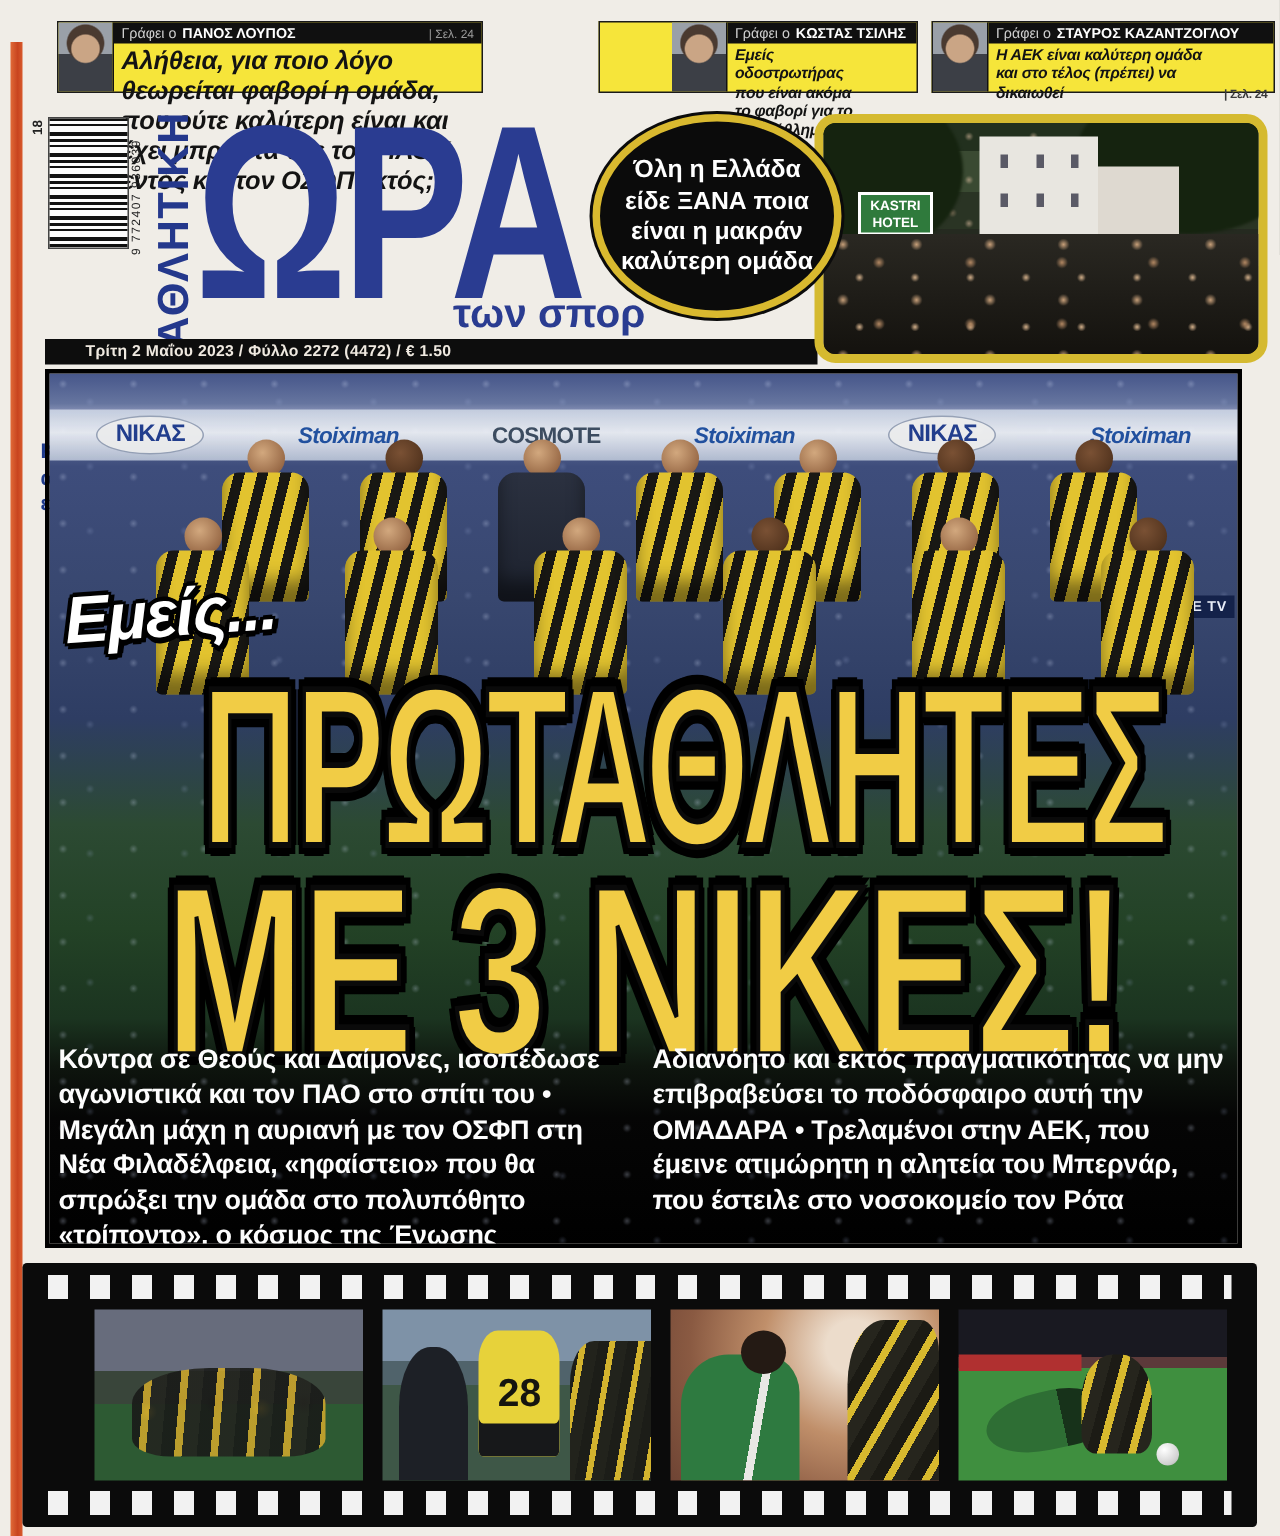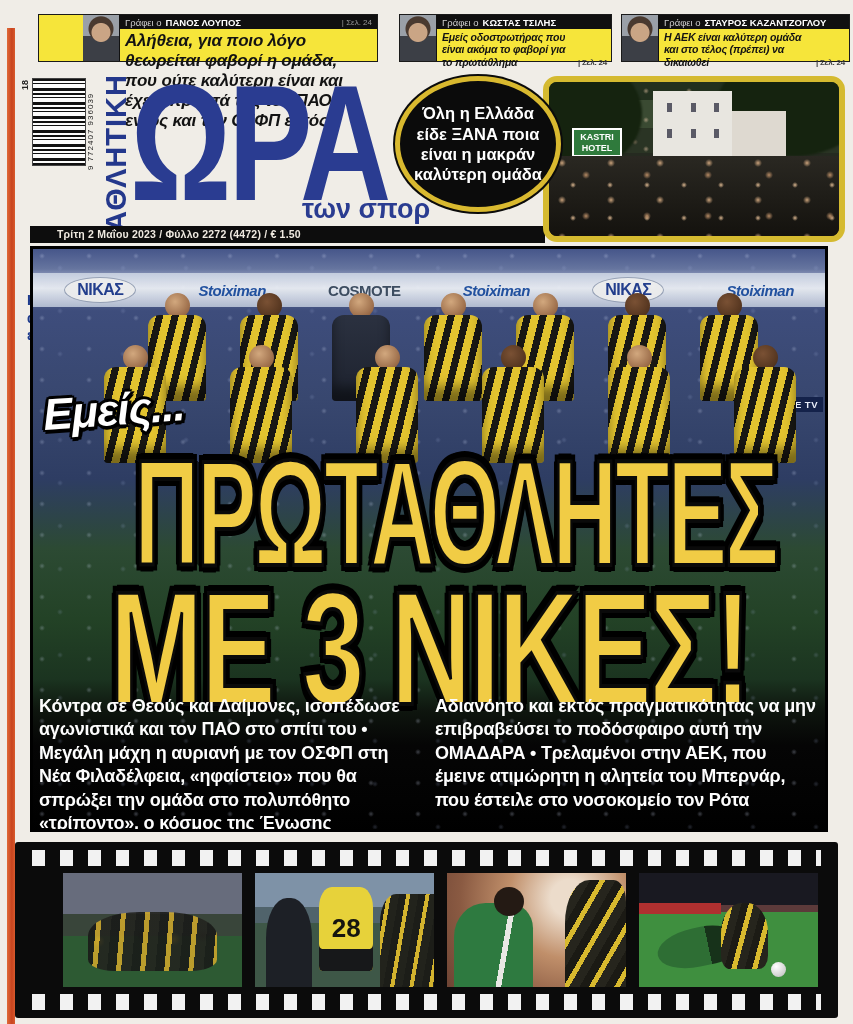--- a/index.html
+++ b/index.html
@@ -18,22 +18,22 @@
                   radial-gradient(circle at 50% 30%, #4a3a30 0 12px, rgba(0,0,0,0) 13px),
                   linear-gradient(180deg,#9aa0a8 0 45%, #3c3f46 45% 100%); border-right:1px solid #111; }
   .strip .scol { flex:1; display:flex; flex-direction:column; min-width:0; }
   .strip .shead { background:#101010; color:#fff; font-size:9.5px; font-weight:bold; padding:2px 5px 1px;
                   display:flex; justify-content:space-between; align-items:center; white-space:nowrap; }
   .strip .shead .pfx { color:#cfcfcf; font-weight:normal; margin-right:4px; }
   .strip .sref { color:#9a9a9a; font-size:8px; font-weight:normal; margin-left:6px; }
   .strip .sbody { position:relative; flex:1; padding:2px 5px 1px; color:#131313; font-weight:bold; font-style:italic;
                   font-size:17px; line-height:1.18; letter-spacing:-0.2px; }
   .strip .sbody .sref2 { position:absolute; right:4px; bottom:2px; font-size:8px; font-style:normal; color:#3a3a3a; }
-  .s1 { left:38px;  width:340px;padding-left:44px; }
-  .s2 { left:399px; width:213px; }
+  .s1 { left:38px;  width:284px; }
+  .s2 { left:399px; width:213px;padding-left:48px; }
   .s3 { left:621px; width:229px; }
   .s2 .sbody, .s3 .sbody { font-size:10.5px; padding-right:34px; }
 
   
   .barcode { position:absolute; left:32px; top:78px; width:54px; height:88px; background:
       repeating-linear-gradient(180deg,#101010 0 2px,#fbfbfb 2px 4px,#101010 4px 5px,#fbfbfb 5px 9px,#101010 9px 12px,#fbfbfb 12px 14px);
       border:1px solid #444; }
   .barcode-num { position:absolute; left:86px; top:80px; height:90px; writing-mode:vertical-rl; transform:rotate(180deg);
       font-size:8px; color:#222; letter-spacing:1px; }
   .edition-no { position:absolute; left:20px; top:80px; font-size:9px; font-weight:bold; color:#222; transform:rotate(-90deg); }

